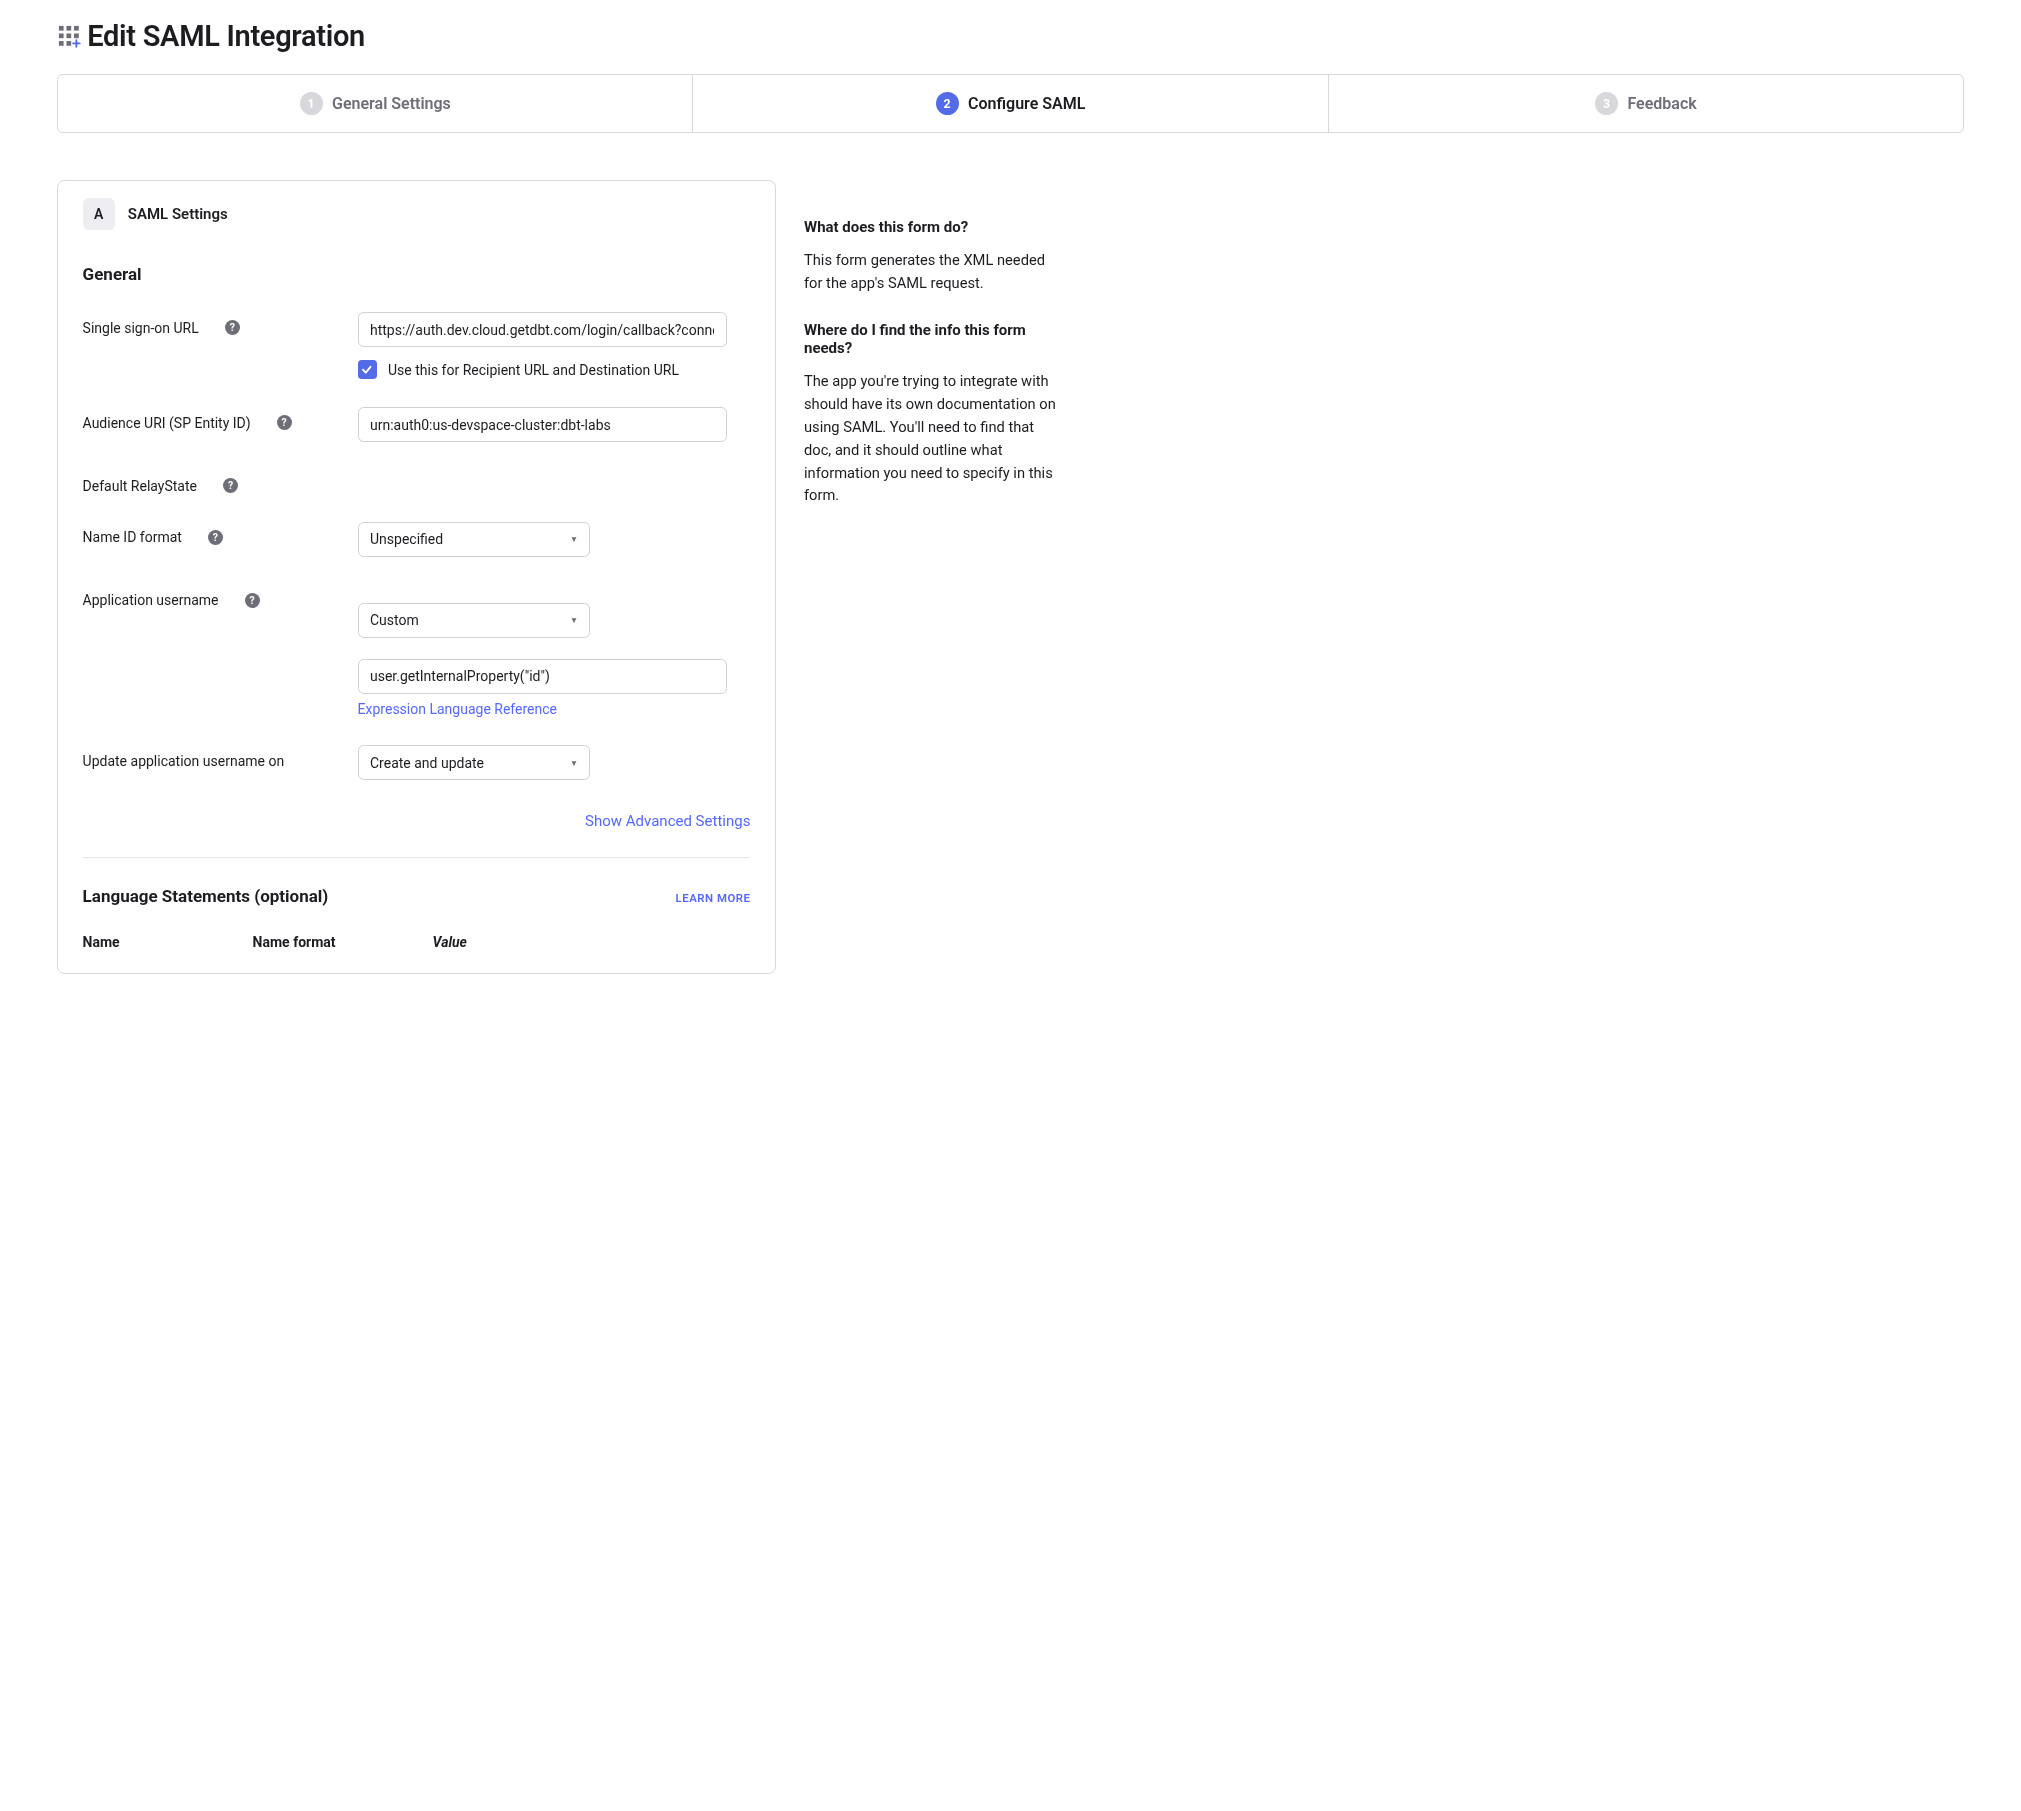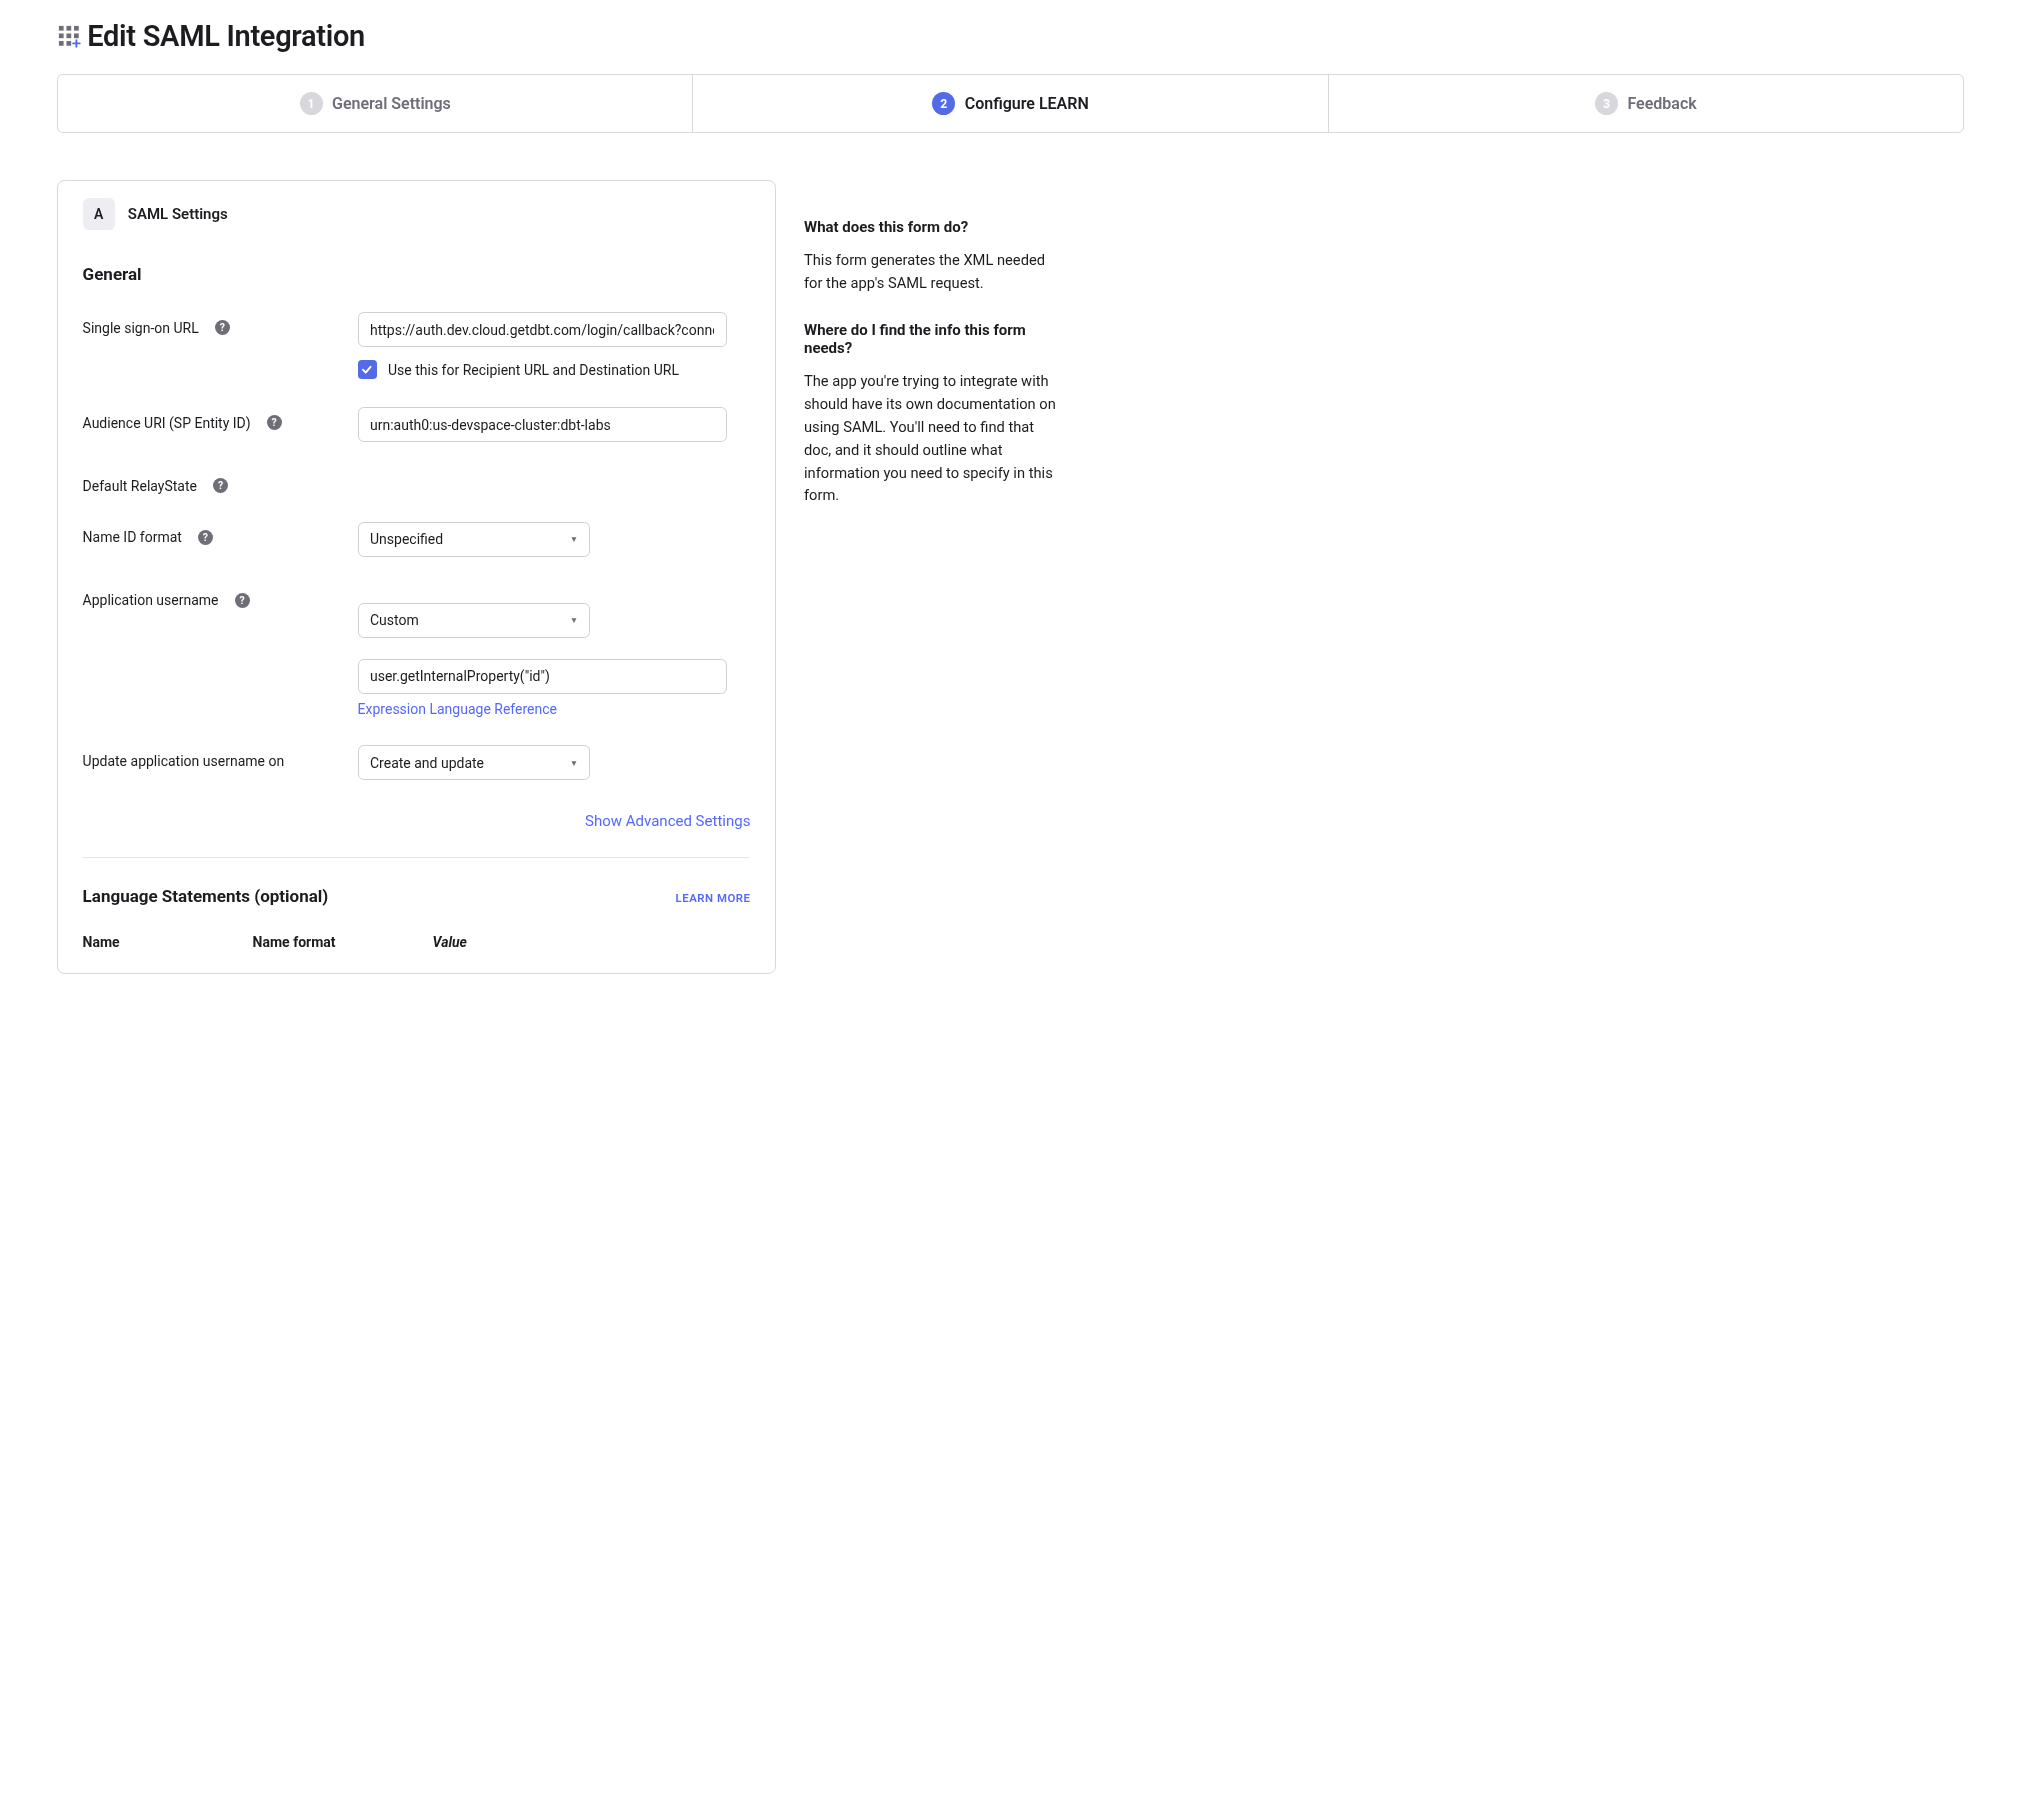--- a/index.html
+++ b/index.html
@@ -21,21 +21,21 @@
   .step-num { width: 23px; height: 23px; border-radius: 50%; background: #d7d7dc; color: #fff; font-size: 12.3px; font-weight: 700; display: inline-flex; align-items: center; justify-content: center; }
   .step.active .step-num { background: #546BE7; }
   .content-row { display: flex; gap: 28px; align-items: flex-start; }
   .form-card { flex: 1 1 auto; border: 0.9px solid #d7d7dc; border-radius: 7.6px; padding: 17px 24.6px 23px 24.6px; max-width: 719px; }
   .sidebar { flex: 0 0 256px; max-width: 256px; padding-top: 38px; }
   .section-header { display: flex; align-items: center; gap: 13.2px; margin-bottom: 34px; }
   .section-marker { width: 32px; height: 32px; border-radius: 5.7px; background: #ededf2; display: flex; align-items: center; justify-content: center; font-weight: 600; font-size: 14px; color: #1d1d21; }
   .section-title { font-size: 15px; font-weight: 600; }
   .subsection-title { font-size: 17px; font-weight: 700; margin-bottom: 28px; }
   .field-row { display: flex; align-items: flex-start; margin-bottom: 28px; gap: 19px; }
-  .field-label-cell { flex: 0 0 256px; display: flex; align-items: center; gap: 16px; font-size: 14px; color: #1d1d21; padding-top: 7.6px; }
+  .field-label-cell { flex: 0 0 256px; display: flex; align-items: center; gap: 26px; font-size: 14px; color: #1d1d21; padding-top: 7.6px; }
   .field-input-cell { flex: 1 1 auto; }
   .help-icon { width: 15px; height: 15px; border-radius: 50%; background: #6e6e78; color: #fff; font-size: 10.4px; font-weight: 700; display: inline-flex; align-items: center; justify-content: center; }
   .text-input { width: 100%; max-width: 369px; border: 0.9px solid #cfcfd6; border-radius: 5.7px; padding: 8.5px 11.4px; font-size: 14px; color: #1d1d21; font-family: inherit; }
   .text-input.wide { max-width: 369px; }
   .select-wrap { position: relative; display: inline-block; width: 232px; }
   .select-input { width: 100%; border: 0.9px solid #cfcfd6; border-radius: 5.7px; padding: 8.5px 32px 8.5px 11.4px; font-size: 14px; color: #1d1d21; background: #fff; appearance: none; -webkit-appearance: none; cursor: pointer; font-family: inherit; }
   .select-caret { position: absolute; right: 11.4px; top: 50%; transform: translateY(-55%); pointer-events: none; color: #6e6e78; font-size: 8.5px; }
   .hint-text { color: #6e6e78; font-size: 14px; margin-top: 7.6px; }
   .link-text { color: #5468FF; font-size: 14px; margin-top: 7.6px; cursor: pointer; }
   .checkbox-row { display: flex; align-items: center; gap: 11.4px; margin-top: 13.2px; }
@@ -79,21 +79,21 @@
   <h1 class="page-title">Edit SAML Integration</h1>
 </div>
 
 <div class="steps-bar">
   <div class="step">
     <span class="step-num">1</span>
     <span>General Settings</span>
   </div>
   <div class="step active">
     <span class="step-num">2</span>
-    <span>Configure LEARN</span>
+    <span>Configure SAML</span>
   </div>
   <div class="step">
     <span class="step-num">3</span>
     <span>Feedback</span>
   </div>
 </div>
 
 <div class="content-row">
   <div class="form-card">
     <div class="section-header">

